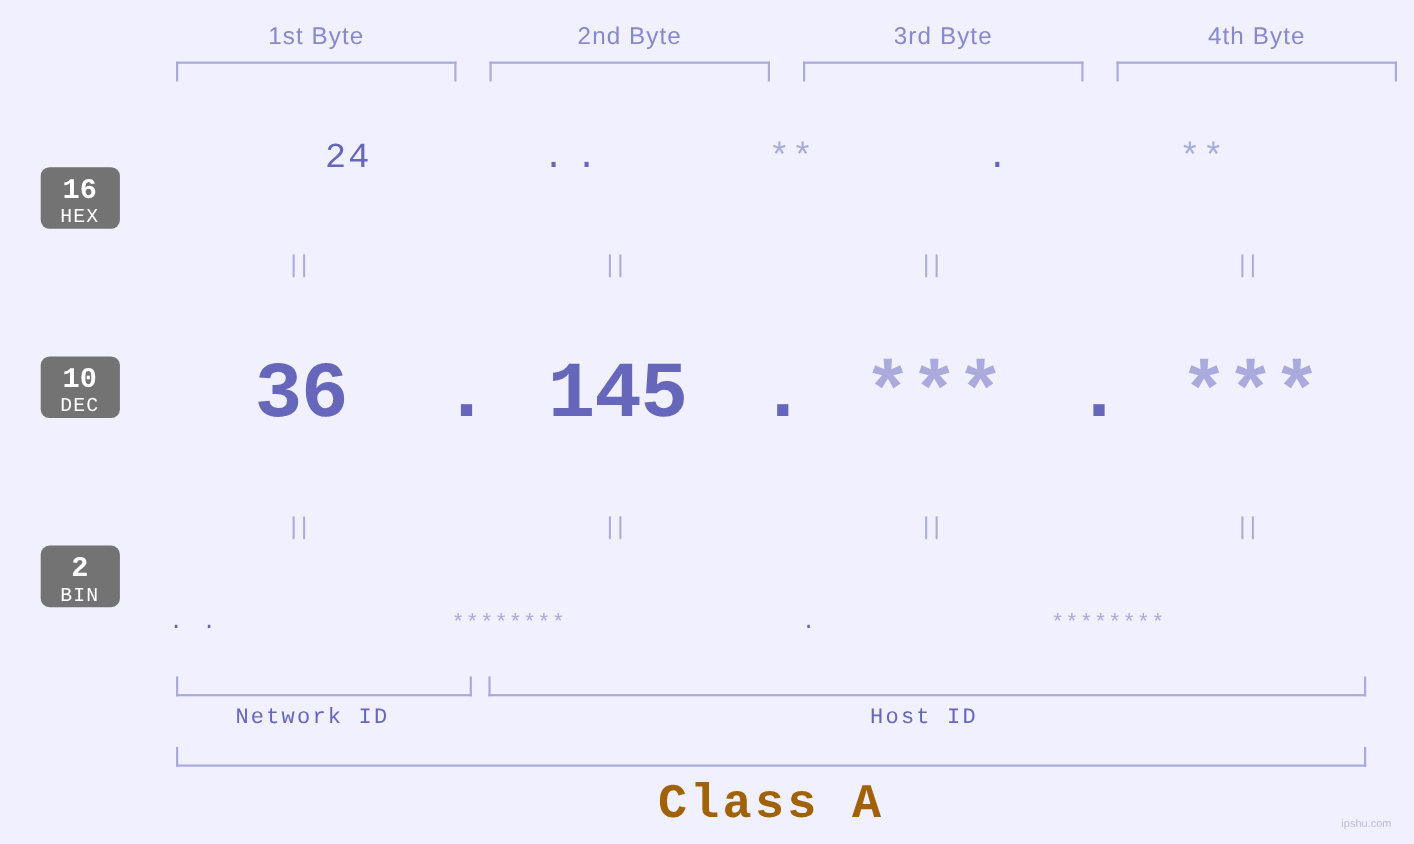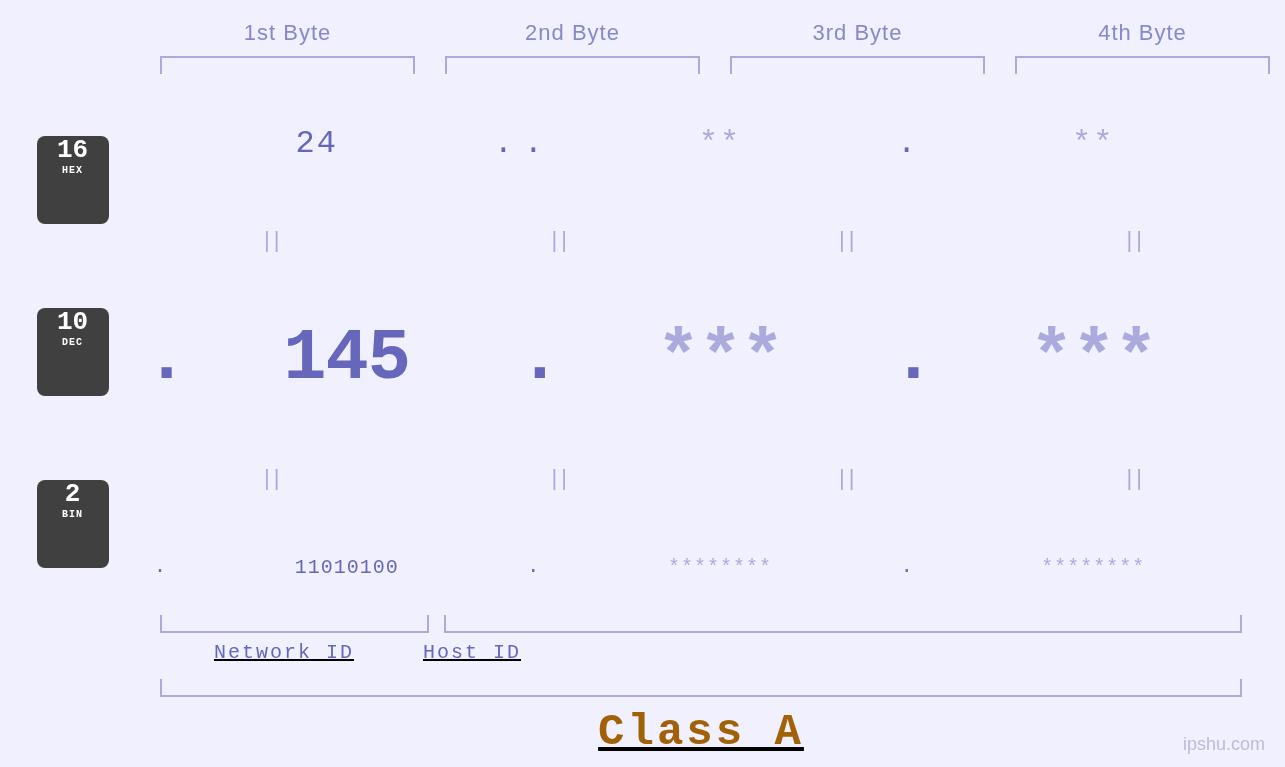--- a/index.html
+++ b/index.html
@@ -71,39 +71,39 @@
       display: flex;
       flex-direction: column;
       align-items: center;
       justify-content: space-around;
       padding: 0 15px;
       gap: 0;
     }
 
     .badge {
       width: 72px;
-      height: 88px;
-      background-color: #404040;
+      height: 56px;
+      background-color: #737373;
       border-radius: 8px;
       display: flex;
       flex-direction: column;
       align-items: center;
-      justify-content: flex-start;
+      justify-content: flex-end;
       color: white;
     }
 
     .badge-number {
       font-size: 26px;
       font-weight: bold;
       line-height: 1.1;
     }
 
     .badge-label {
-      font-size: 10px;
-      font-weight: bold;
+      font-size: 18px;
+      font-weight: normal;
       letter-spacing: 1px;
     }
 
     
     .bytes-grid {
       flex: 1;
       display: flex;
       flex-direction: column;
       justify-content: space-around;
       padding-right: 20px;
@@ -180,21 +180,20 @@
     .equals-sep {
       width: 30px;
     }
 
     
     .bottom-section {
       width: 100%;
       padding-left: 145px;
       padding-right: 28px;
       margin-top: 5px;
-      text-decoration: underline;
     }
 
     .bottom-brackets {
       display: flex;
       width: 100%;
       margin-bottom: 8px;
     }
 
     .bottom-bracket-network {
       flex: 1;
@@ -223,20 +222,21 @@
       flex: 1;
       text-align: center;
       color: #6666bb;
       font-size: 20px;
       letter-spacing: 2px;
       padding-left: 0;
     }
 
     .host-id-label {
       flex: 3;
+      text-align: center;
       color: #6666bb;
       font-size: 20px;
       letter-spacing: 2px;
     }
 
     
     .full-bottom-bracket {
       width: calc(100% - 30px);
       margin: 0 15px;
       height: 18px;
@@ -253,21 +253,21 @@
       font-weight: bold;
       letter-spacing: 3px;
       margin-bottom: 10px;
     }
 
     .watermark {
       position: absolute;
       bottom: 12px;
       right: 20px;
       color: #bbbbdd;
-      font-size: 18px;
+      font-size: 10px;
       font-family: Arial, sans-serif;
     }
 
     
     .masked {
       color: #aaaadd;
     }
   </style>
 </head>
 <body>
@@ -320,41 +320,41 @@
         <div class="equals-cell">||</div>
         <div class="equals-sep"></div>
         <div class="equals-cell">||</div>
         <div class="equals-sep"></div>
         <div class="equals-cell">||</div>
         <div class="equals-sep"></div>
         <div class="equals-cell">||</div>
       </div>
 
       <div class="data-row dec-row">
+        <div class="byte-cell">36</div>
         <div class="dot-separator">.</div>
         <div class="byte-cell">145</div>
         <div class="dot-separator">.</div>
         <div class="byte-cell masked">***</div>
         <div class="dot-separator">.</div>
         <div class="byte-cell masked">***</div>
       </div>
 
       <div class="equals-row">
         <div class="equals-cell">||</div>
         <div class="equals-sep"></div>
         <div class="equals-cell">||</div>
         <div class="equals-sep"></div>
         <div class="equals-cell">||</div>
         <div class="equals-sep"></div>
         <div class="equals-cell">||</div>
       </div>
 
       <div class="data-row bin-row">
         <div class="dot-separator">.</div>
-        <div class="byte-cell">11010100</div>
         <div class="dot-separator">.</div>
         <div class="byte-cell masked">********</div>
         <div class="dot-separator">.</div>
         <div class="byte-cell masked">********</div>
       </div>
 
     </div>
   </div>
 
   <div class="bottom-section">

